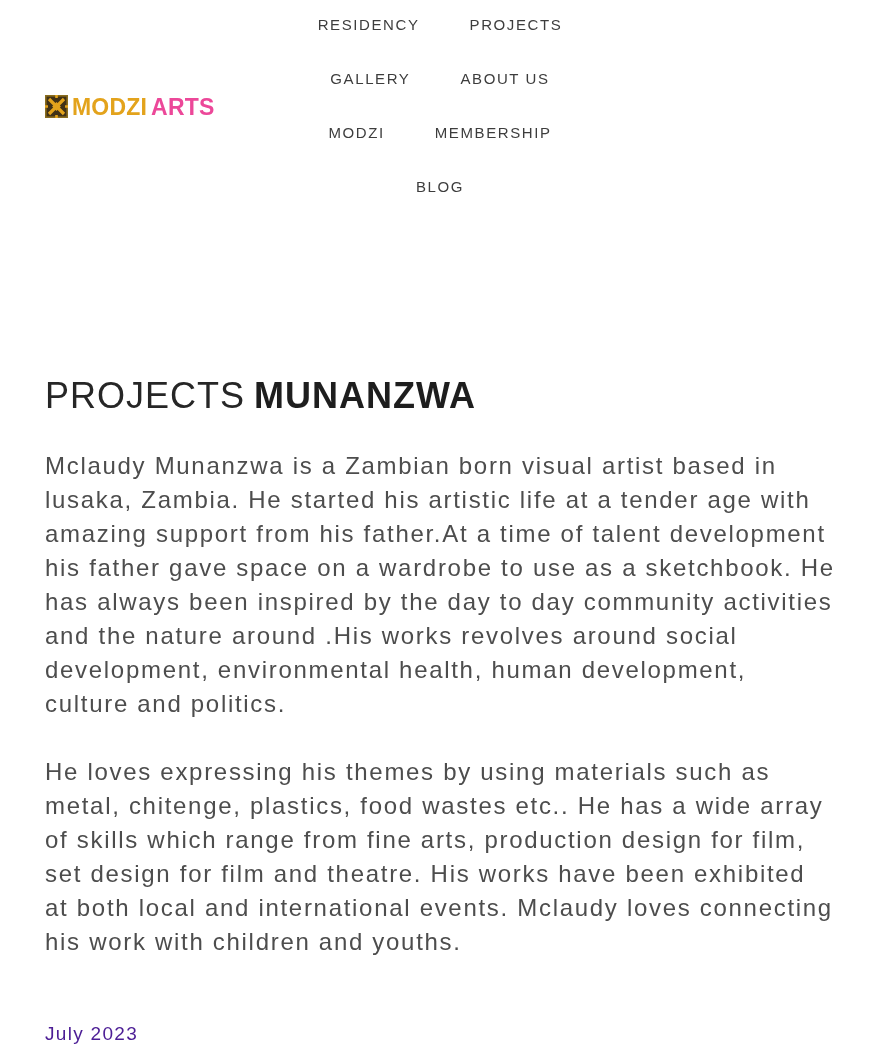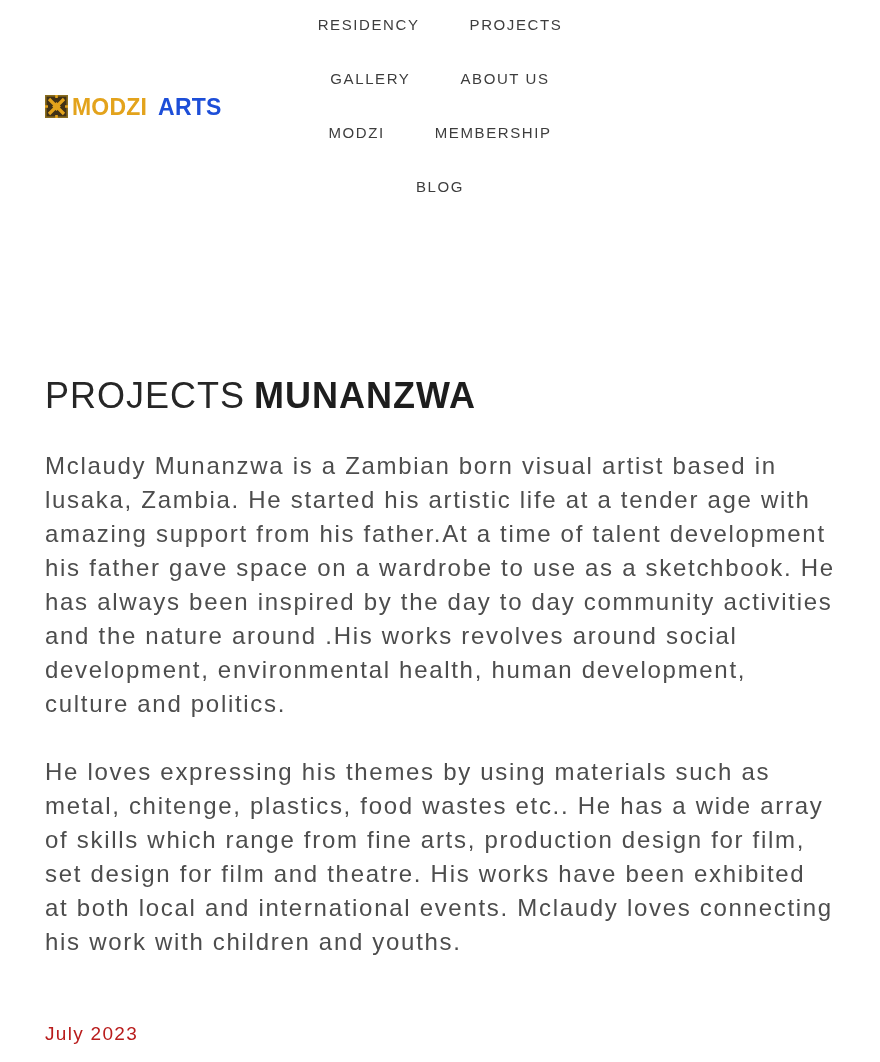--- a/index.html
+++ b/index.html
@@ -29,21 +29,21 @@
   }
   .logo-icon { display: block; line-height: 0; }
   .logo-word {
     font-size: 23px;
     font-weight: 700;
     letter-spacing: 0.2px;
     line-height: 24px;
     white-space: nowrap;
   }
   .logo-word.primary { color: #e3a31c; }
-  .logo-word.secondary { color: #1d4ed8; margin-left: 7px; }
+  .logo-word.secondary { color: #ec4899; margin-left: 0; }
 
   .main-nav {
     width: 288px;
     margin: 0 auto;
     padding-top: 16px;
     display: flex;
     flex-wrap: wrap;
     justify-content: center;
     align-items: center;
     column-gap: 50px;
@@ -84,21 +84,21 @@
     line-height: 34px;
     letter-spacing: 1.7px;
     color: #4d4d4d;
     margin: 33px 0 0;
   }
   .bio + .bio { margin-top: 34px; }
   .post-date {
     margin-top: 64px;
     font-size: 19px;
     letter-spacing: 1.3px;
-    color: #b91c1c;
+    color: #4c1d95;
   }
 </style>
 </head>
 <body>
 
 <header class="site-header">
 
   <div class="logo">
     <span class="logo-icon">
       <svg width="23" height="23" viewBox="0 0 23 23" xmlns="http://www.w3.org/2000/svg">

